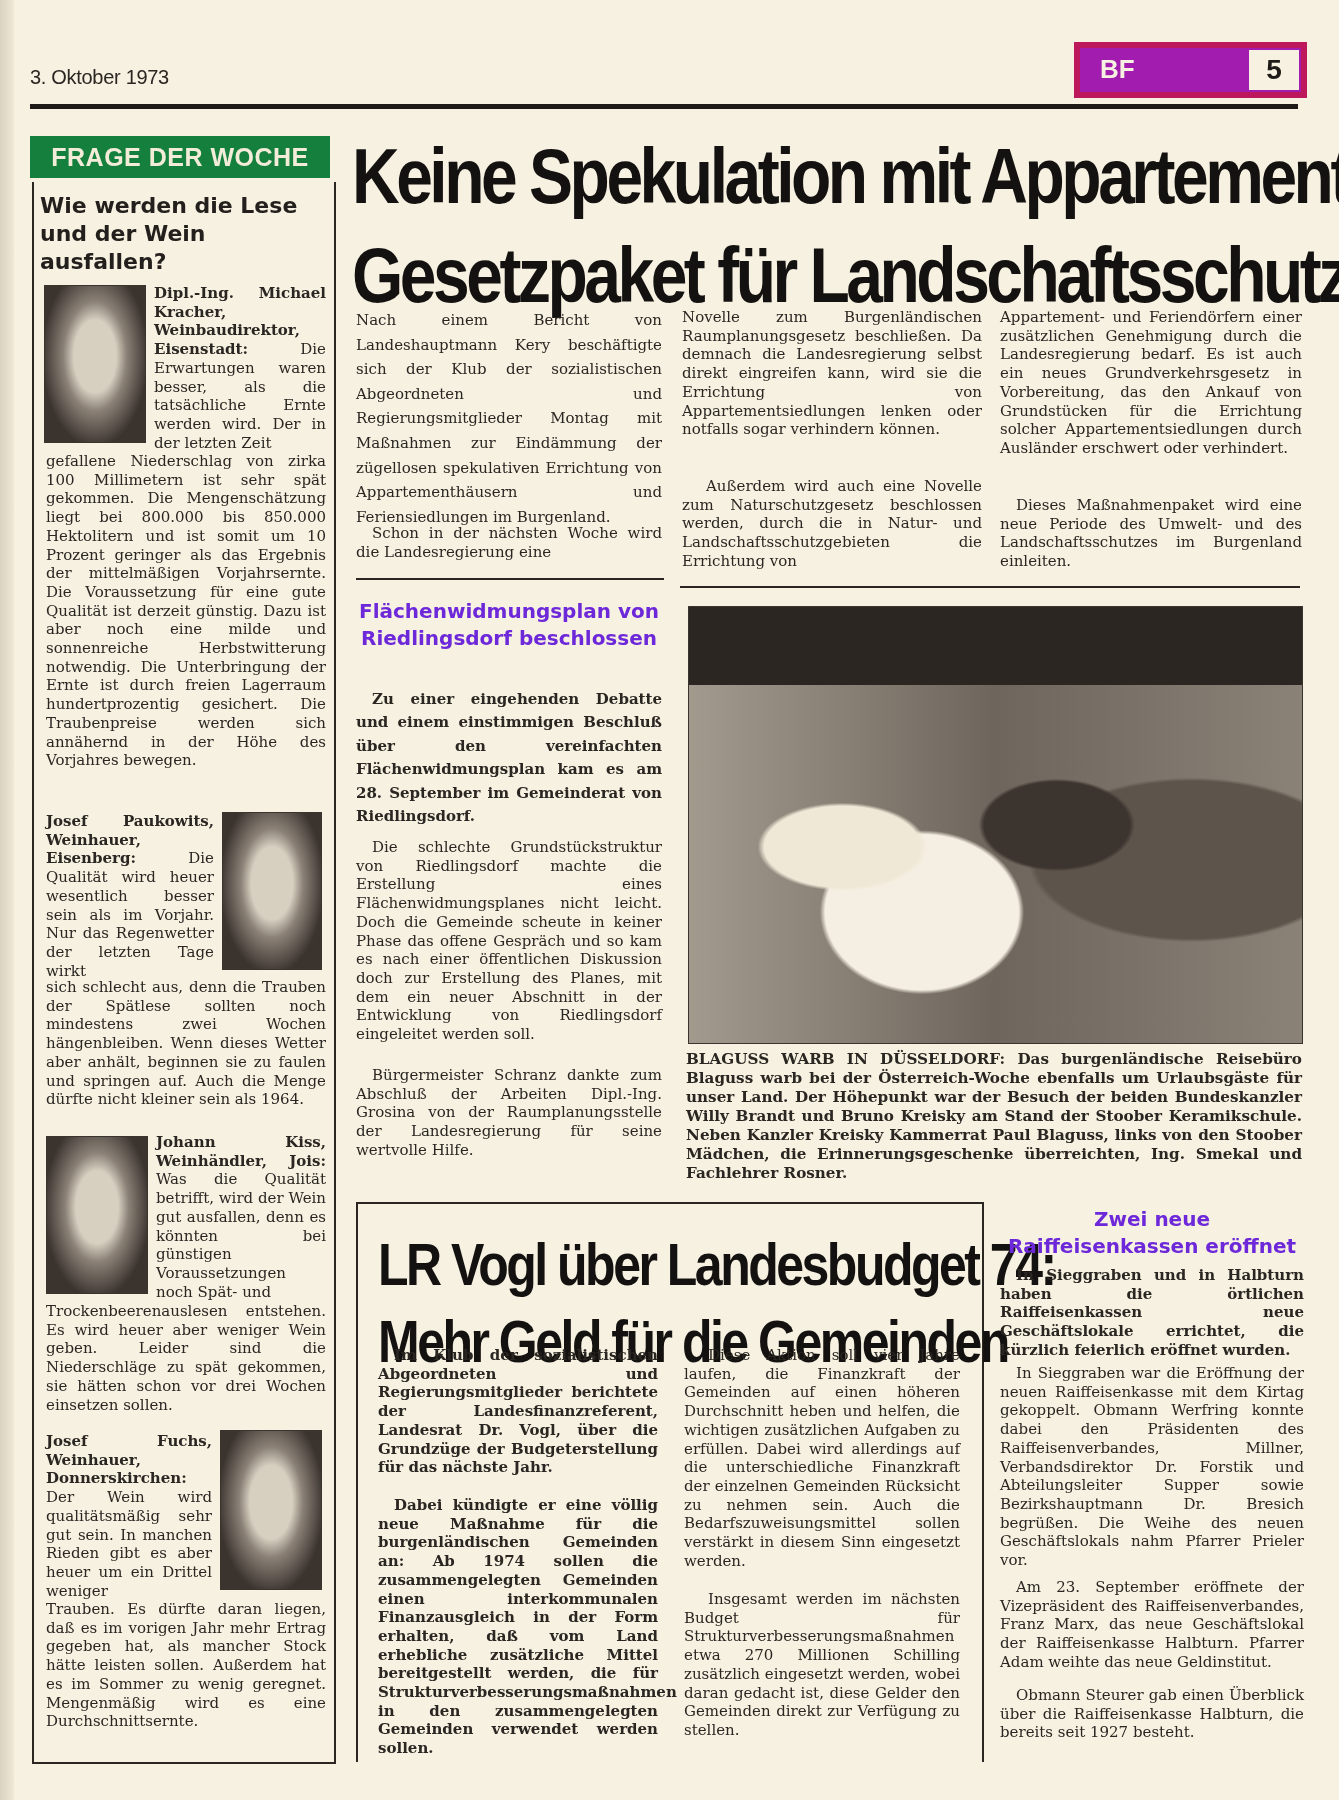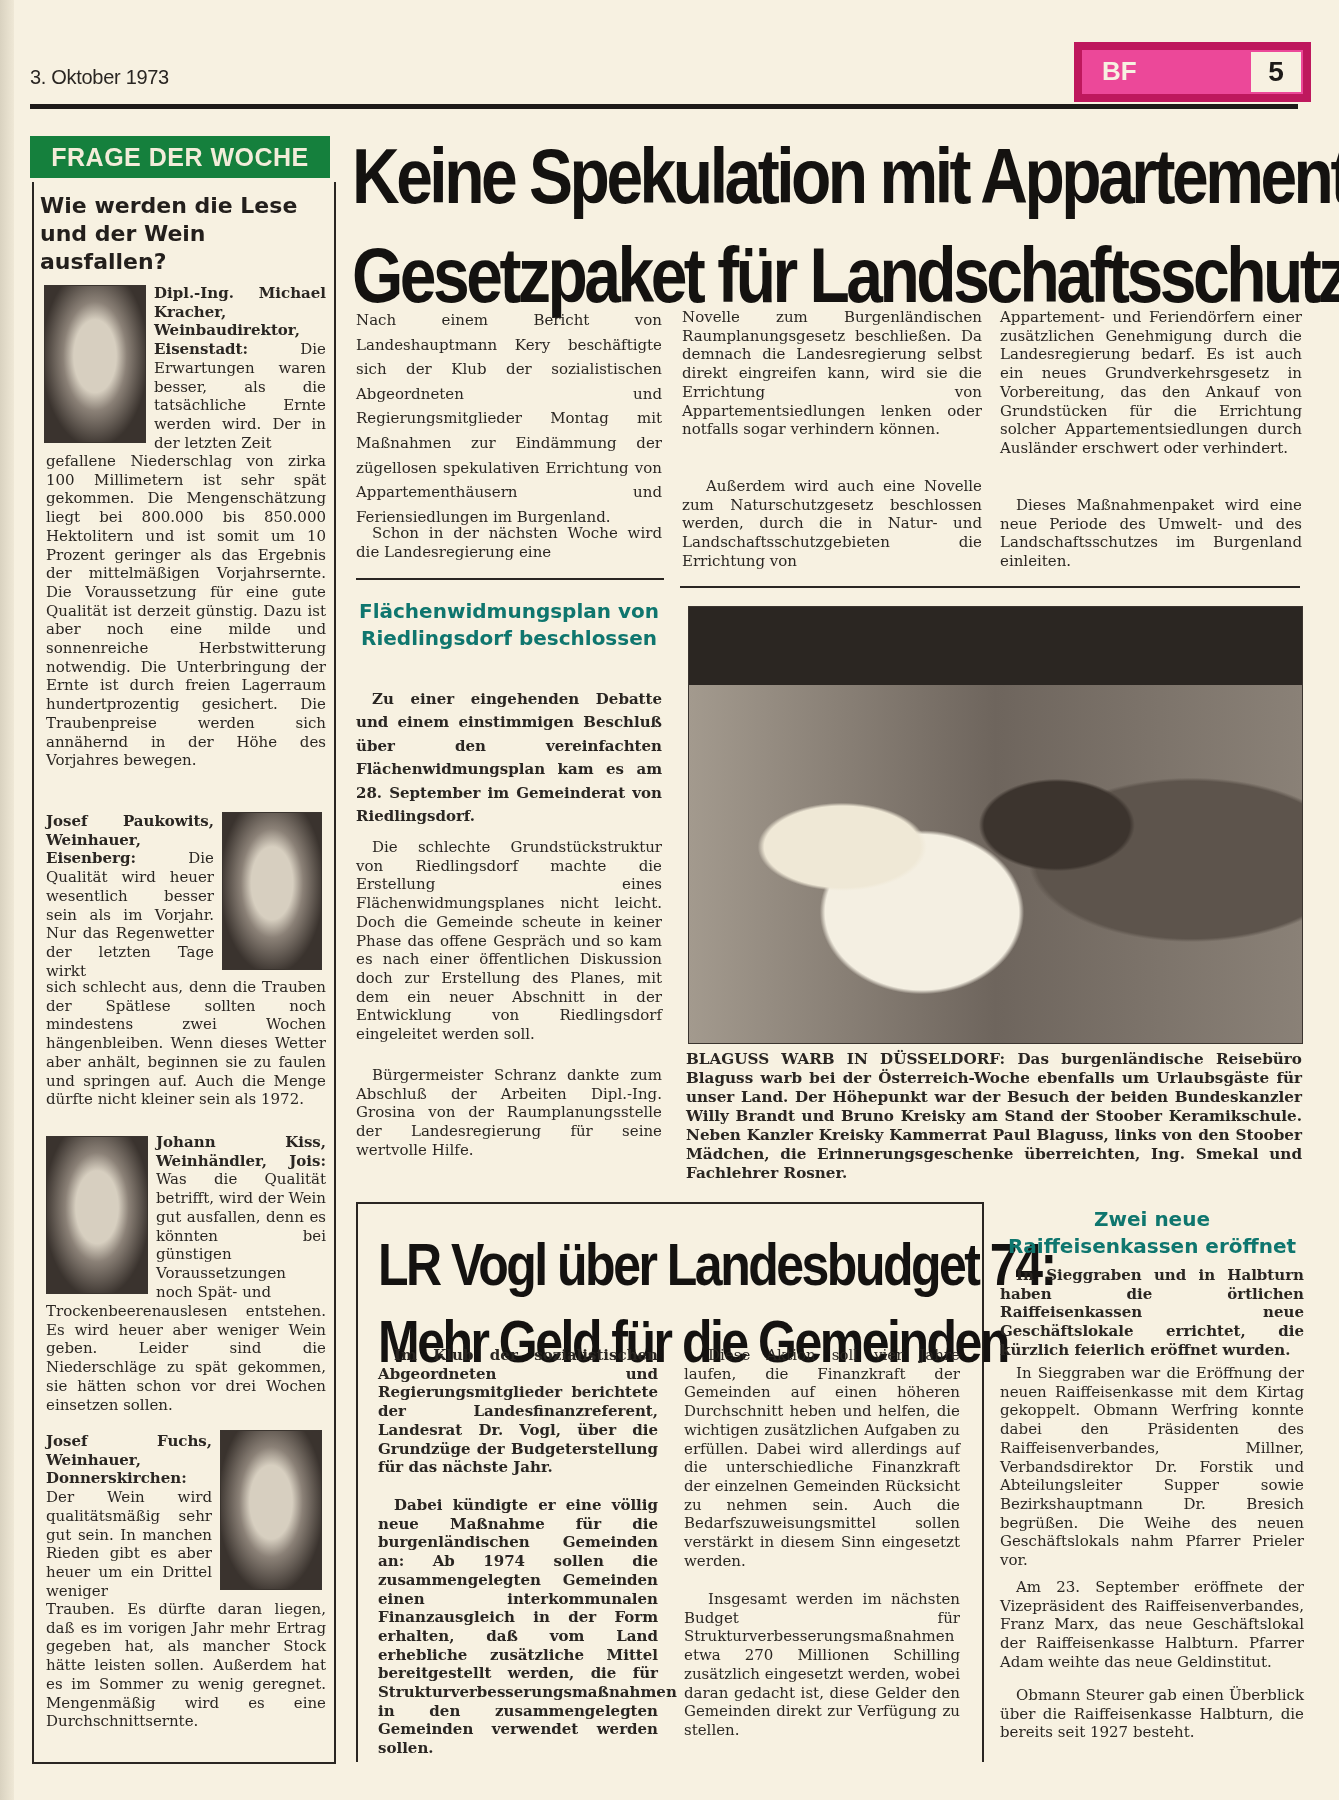--- a/index.html
+++ b/index.html
@@ -6,40 +6,40 @@
   body {
     width:1339px; height:1800px; overflow:hidden;
     background:#f7f1e1;
     color:#2a2622;
     font-family:"DejaVu Serif", serif;
     position:relative;
   }
   .abs { position:absolute; }
   .left-edge { left:0; top:0; width:14px; height:1800px; background:linear-gradient(to right,#d9d2c0,#efe8d6); }
   .date { left:30px; top:66px; font-family:"Liberation Sans", sans-serif; font-size:20px; color:#2a2622; letter-spacing:-0.3px; }
-  .badge { left:1074px; top:42px; width:221px; height:44px; background:#ec4899; border:8px solid #be185d; }
+  .badge { left:1074px; top:42px; width:221px; height:44px; background:#a21caf; border:6px solid #be185d; }
   .badge .bf { position:absolute; left:20px; top:6px; color:#f7f1e1; font-family:"Liberation Sans", sans-serif; font-weight:bold; font-size:26px; }
   .badge .pg { position:absolute; right:2px; top:2px; width:50px; height:40px; background:#f7f1e1; color:#1d1a18; font-family:"Liberation Sans", sans-serif; font-weight:bold; font-size:28px; text-align:center; line-height:40px; }
   .rule-top { left:30px; top:104px; width:1268px; height:5px; background:#1d1a18; }
 
   
   .fdw-bar { left:30px; top:136px; width:300px; height:42px; background:#15803d; color:#f3ecd9; font-family:"Liberation Sans", sans-serif; font-weight:bold; font-size:25px; text-align:center; line-height:42px; letter-spacing:0.5px; }
   .fdw-box { left:32px; top:182px; width:300px; height:1580px; border-left:2px solid #2a2622; border-right:2px solid #2a2622; border-bottom:2px solid #2a2622; }
   .fdw-q { left:40px; top:192px; width:290px; text-align:left; font-family:"DejaVu Sans", sans-serif; font-weight:bold; font-size:22px; line-height:28px; color:#231f1c; }
 
   .col-text { font-size:15px; line-height:18.7px; text-align:justify; hyphens:manual; }
   .col-text b { font-weight:bold; }
   .photo { background:repeating-radial-gradient(circle at 40% 40%, #6b625b 0 2px, #bfb5a6 2px 4px); border:1px solid #3a342f; }
   .photo-dark { background:radial-gradient(ellipse at 50% 45%, #d7cfc0 0 30%, #8b8177 45%, #3a332e 75%); }
 
   
   .main-head { left:352px; top:126px; width:960px; font-family:"Liberation Sans", sans-serif; font-weight:bold; font-size:66px; line-height:84px; color:#141210; letter-spacing:-3.5px; transform:scaleY(1.18); transform-origin:top left; white-space:nowrap; }
   .rule-mid { left:680px; top:586px; width:620px; height:2px; background:#2a2622; }
 
-  .sub-head { font-family:"DejaVu Sans", sans-serif; font-weight:bold; font-size:20px; line-height:27px; text-align:center; color:#0f766e; }
+  .sub-head { font-family:"DejaVu Sans", sans-serif; font-weight:bold; font-size:20px; line-height:27px; text-align:center; color:#6d28d9; }
 
   .event-photo { left:688px; top:606px; width:613px; height:436px; background:
     linear-gradient(180deg,#2b2622 0 18%, transparent 18%),
     radial-gradient(ellipse at 25% 55%, #efe8d6 0 12%, transparent 13%),
     radial-gradient(ellipse at 38% 70%, #f4efe2 0 18%, transparent 19%),
     radial-gradient(ellipse at 60% 50%, #3c342e 0 14%, transparent 15%),
     radial-gradient(ellipse at 82% 58%, #5d544c 0 22%, transparent 23%),
     linear-gradient(90deg,#a39a8e,#6e655d 50%,#8a8177);
     border:1px solid #3a342f; }
   .caption { left:686px; top:1050px; width:616px; font-weight:bold; font-size:15.2px; line-height:19px; text-align:justify; }
@@ -68,21 +68,21 @@
   <b>Dipl.-Ing. Michael Kracher, Weinbaudirektor, Eisenstadt:</b>
   <span>Die Erwartungen waren besser, als die tatsächliche Ernte werden wird. Der in der letzten Zeit</span>
 </div>
 <div class="abs col-text" style="left:46px;top:452px;width:280px;">gefallene Niederschlag von zirka 100 Millimetern ist sehr spät gekommen. Die Mengenschätzung liegt bei 800.000 bis 850.000 Hektolitern und ist somit um 10 Prozent geringer als das Ergebnis der mittelmäßigen Vorjahrsernte. Die Voraussetzung für eine gute Qualität ist derzeit günstig. Dazu ist aber noch eine milde und sonnenreiche Herbstwitterung notwendig. Die Unterbringung der Ernte ist durch freien Lagerraum hundertprozentig gesichert. Die Traubenpreise werden sich annähernd in der Höhe des Vorjahres bewegen.</div>
 
 <div class="abs photo photo-dark" style="left:222px;top:812px;width:98px;height:156px;"></div>
 <div class="abs col-text" style="left:46px;top:812px;width:168px;">
   <b>Josef Paukowits, Weinhauer, Eisenberg:</b>
   <span>Die Qualität wird heuer wesentlich besser sein als im Vorjahr. Nur das Regenwetter der letzten Tage wirkt</span>
 </div>
-<div class="abs col-text" style="left:46px;top:978px;width:280px;">sich schlecht aus, denn die Trauben der Spätlese sollten noch mindestens zwei Wochen hängenbleiben. Wenn dieses Wetter aber anhält, beginnen sie zu faulen und springen auf. Auch die Menge dürfte nicht kleiner sein als 1972.</div>
+<div class="abs col-text" style="left:46px;top:978px;width:280px;">sich schlecht aus, denn die Trauben der Spätlese sollten noch mindestens zwei Wochen hängenbleiben. Wenn dieses Wetter aber anhält, beginnen sie zu faulen und springen auf. Auch die Menge dürfte nicht kleiner sein als 1964.</div>
 
 <div class="abs photo photo-dark" style="left:46px;top:1136px;width:100px;height:156px;"></div>
 <div class="abs col-text" style="left:156px;top:1133px;width:170px;">
   <b>Johann Kiss, Weinhändler, Jois:</b>
   <span>Was die Qualität betrifft, wird der Wein gut ausfallen, denn es könnten bei günstigen Voraussetzungen noch Spät- und</span>
 </div>
 <div class="abs col-text" style="left:46px;top:1302px;width:280px;">Trockenbeerenauslesen entstehen. Es wird heuer aber weniger Wein geben. Leider sind die Niederschläge zu spät gekommen, sie hätten schon vor drei Wochen einsetzen sollen.</div>
 
 <div class="abs photo photo-dark" style="left:220px;top:1430px;width:100px;height:158px;"></div>
 <div class="abs col-text" style="left:46px;top:1432px;width:166px;">

